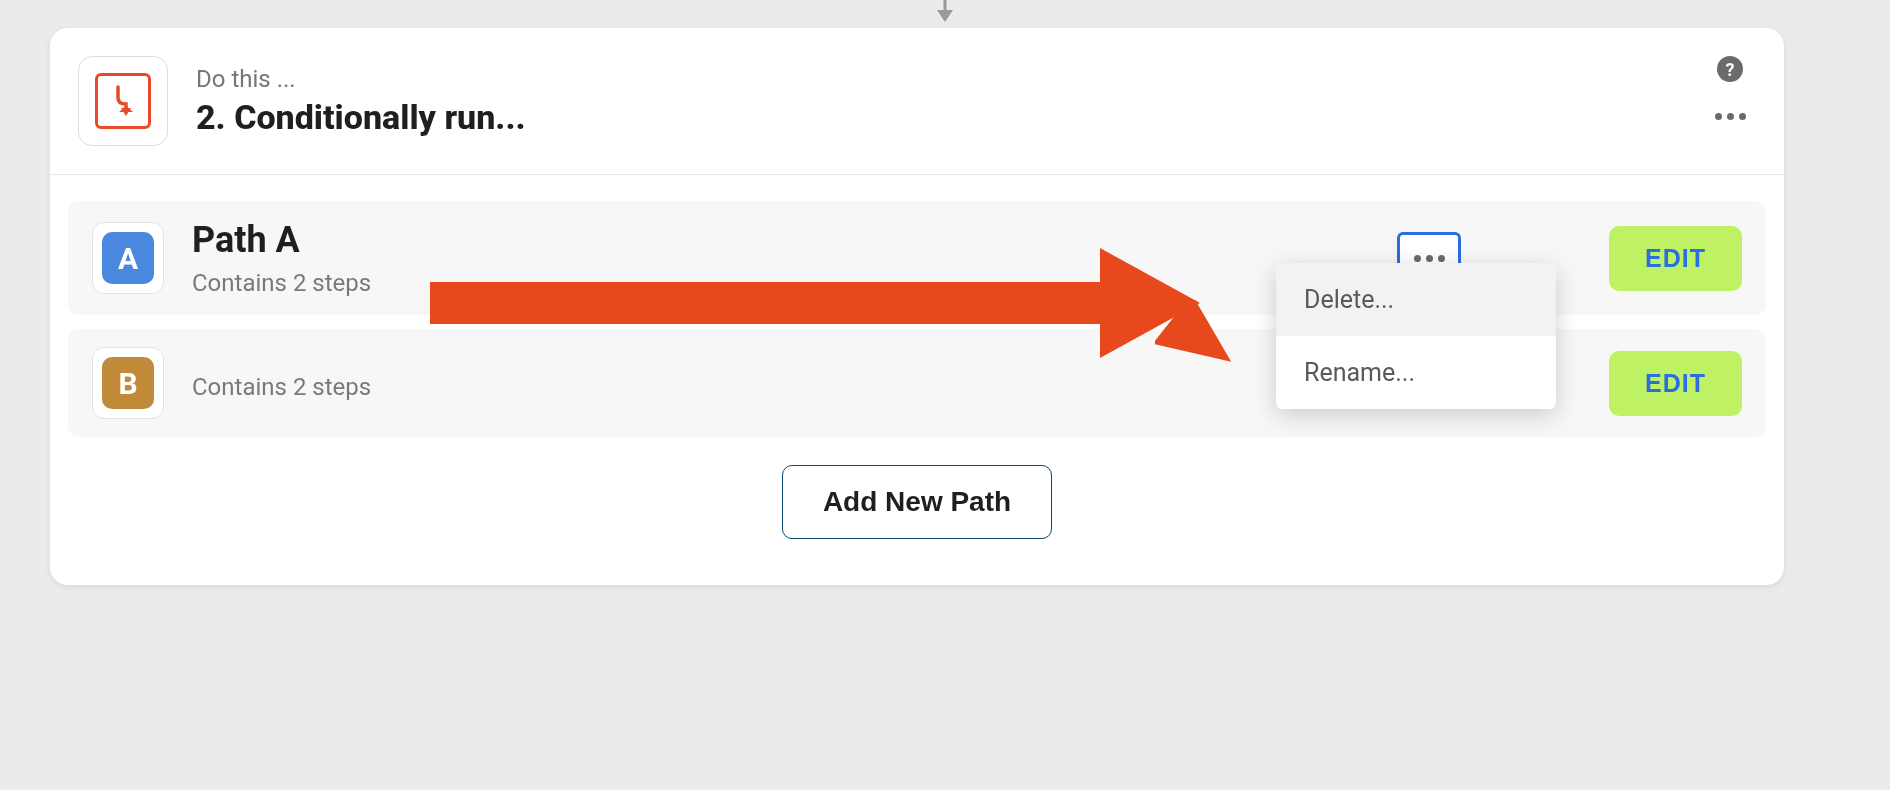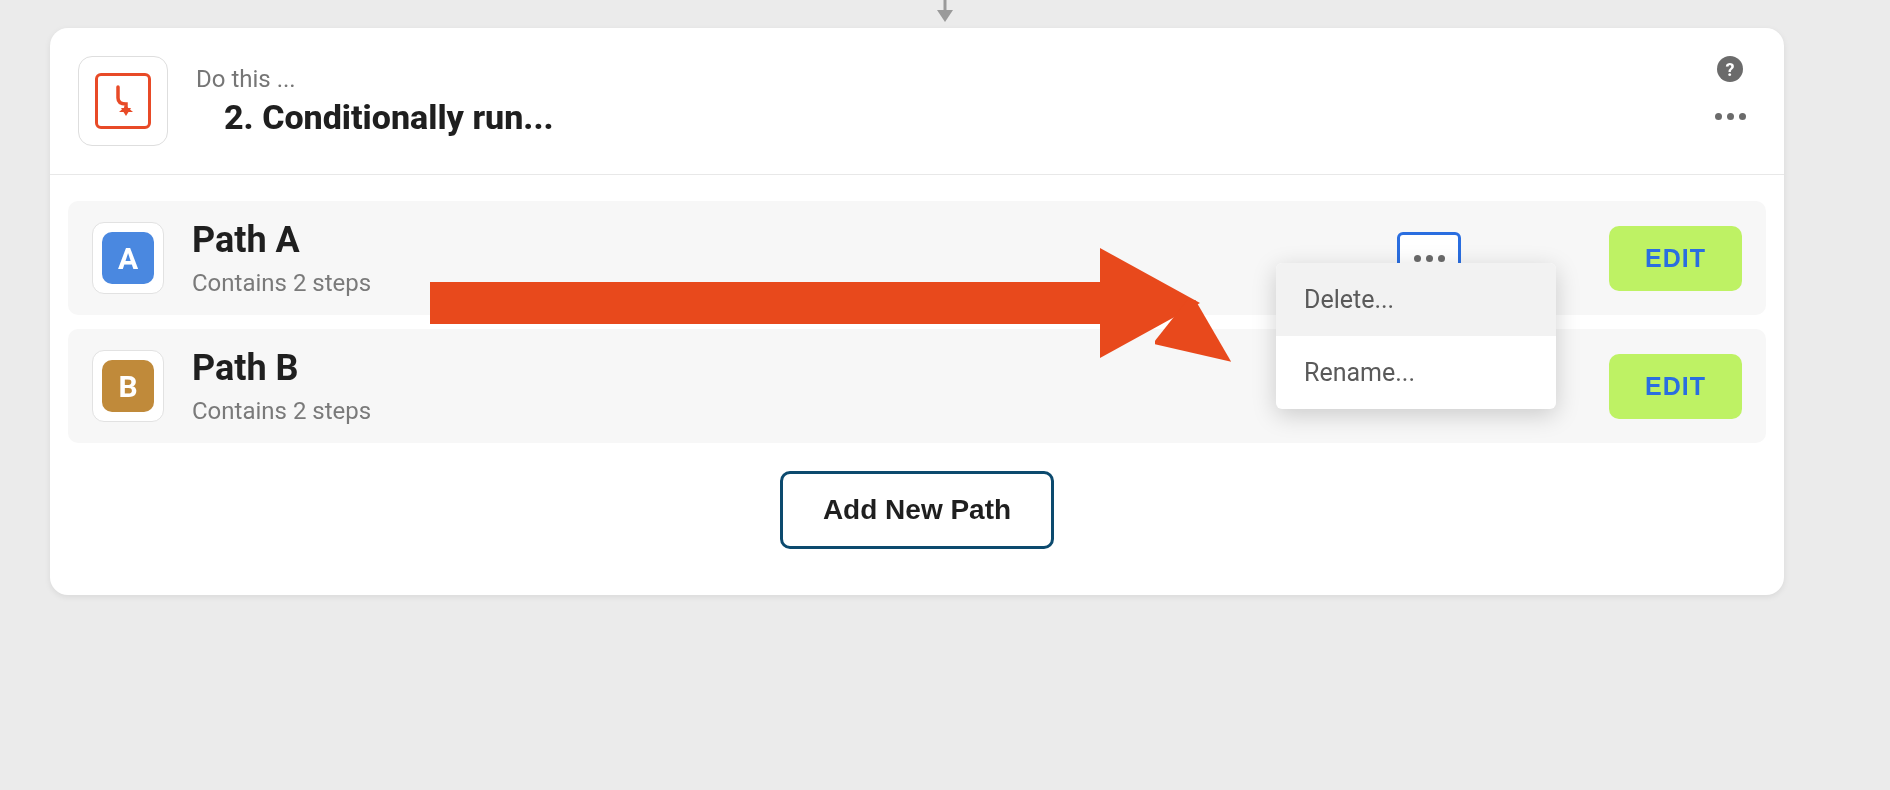--- a/index.html
+++ b/index.html
@@ -58,21 +58,20 @@
   .header-text { flex: 1; }
   .header-label {
     color: #767676;
     font-size: 24px;
     margin-bottom: 4px;
   }
   .header-title {
     font-size: 34px;
     font-weight: 800;
     color: #1f1f1f;
-    margin-left: 28px;
   }
   .header-actions {
     position: absolute;
     right: 34px;
     top: 28px;
     display: flex;
     flex-direction: column;
     align-items: center;
     gap: 22px;
   }
@@ -145,21 +144,21 @@
     font-size: 25px;
     font-weight: 700;
     color: #2a6ee0;
     letter-spacing: 1px;
     cursor: pointer;
   }
   .add-path {
     display: block;
     margin: 28px auto 10px auto;
     background: #fff;
-    border: 3px solid #0c4a6e;
+    border: 1px solid #0c4a6e;
     border-radius: 10px;
     padding: 20px 40px;
     font-size: 28px;
     font-weight: 800;
     color: #1f1f1f;
     cursor: pointer;
   }
   .dropdown {
     position: absolute;
     top: 62px;
@@ -244,21 +243,20 @@
         <div class="dropdown-item">Delete...</div>
         <div class="dropdown-item">Rename...</div>
       </div>
     </div>
 
     <div class="path-row">
       <div class="path-badge-wrap">
         <div class="path-badge badge-b">B</div>
       </div>
       <div class="path-text">
-        <div class="path-name">Path B</div>
         <div class="path-sub">Contains 2 steps</div>
       </div>
       <div class="path-dots unselected" style="visibility:hidden;">
         <span></span>
           <span></span>
           <span></span>
       </div>
       <button class="edit-btn">EDIT</button>
     </div>
 

